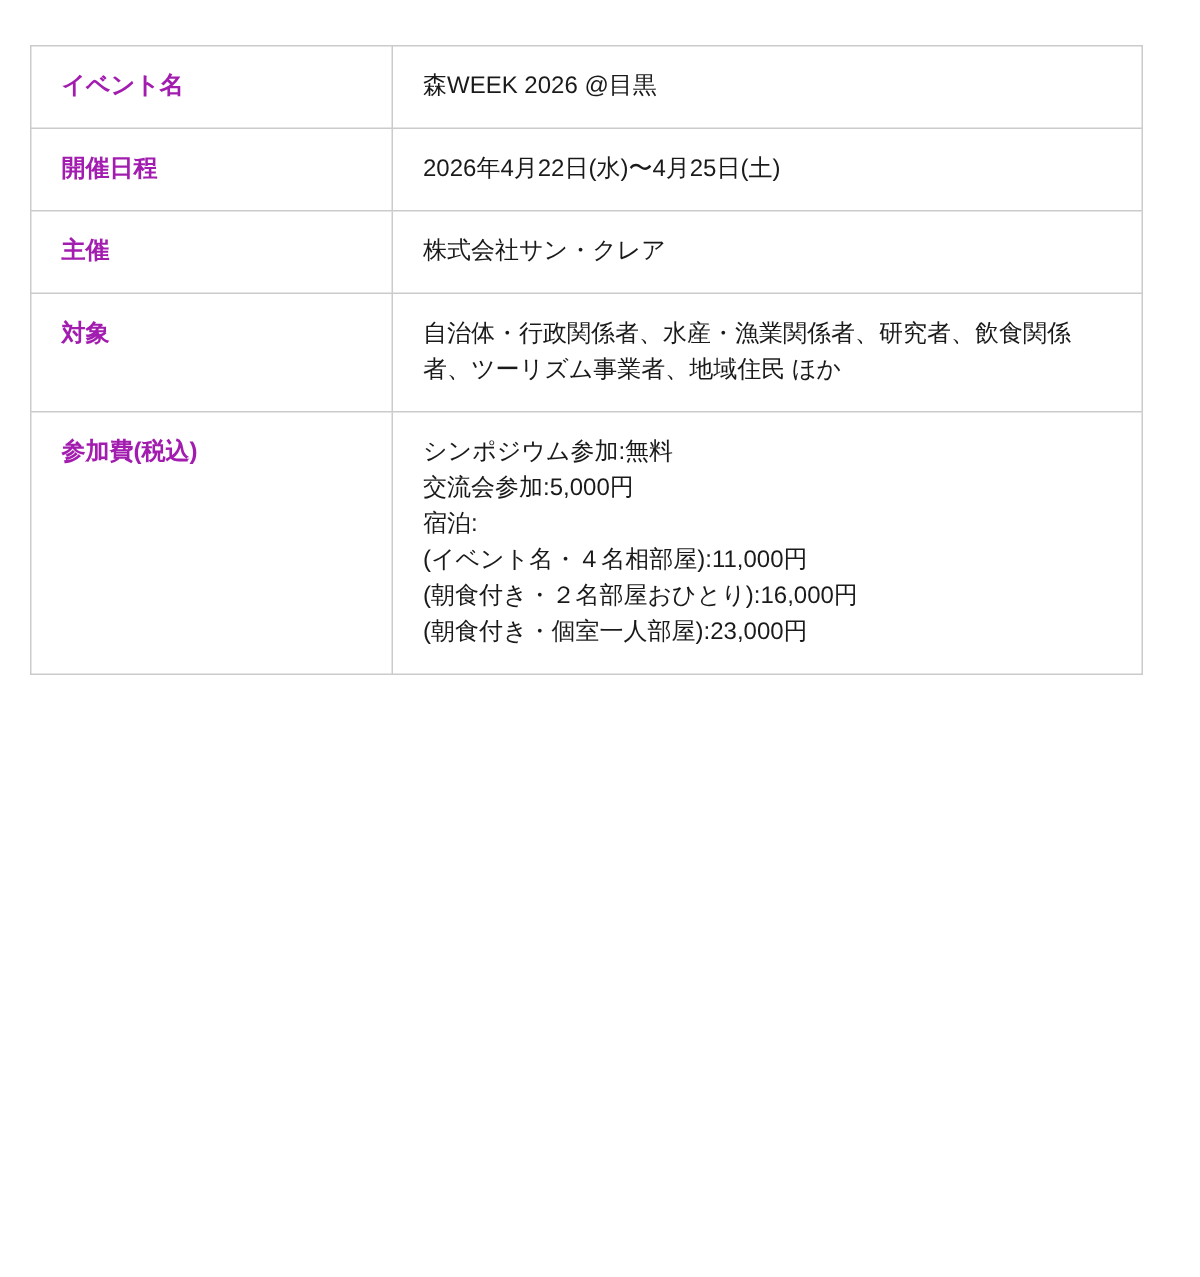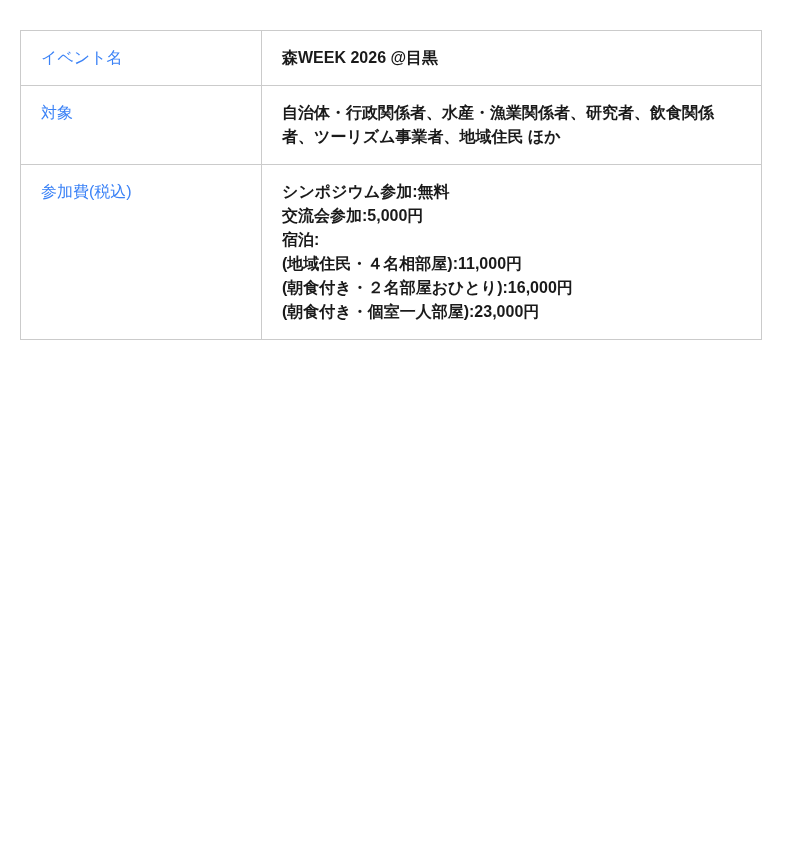--- a/index.html
+++ b/index.html
@@ -28,46 +28,54 @@
     border: 1px solid #cbcbcb;
     font-size: 16px;
     line-height: 24px;
     padding: 15px 20px;
     vertical-align: top;
     text-align: left;
     overflow-wrap: break-word;
   }
   table.spec-table th {
     width: 200px;
-    font-weight: 400;
-    color: #3b82f6;
+    font-weight: 700;
+    color: #a21caf;
   }
   table.spec-table td {
-    font-weight: 700;
+    font-weight: 400;
     white-space: pre-line; 
   }
 </style>
 </head>
 <body>
 
 <div class="spec-table-wrap">
   <table class="spec-table">
     <tbody>
       <tr>
         <th>イベント名</th>
         <td>森WEEK 2026 @目黒</td>
       </tr>
       <tr>
+        <th>開催日程</th>
+        <td>2026年4月22日(水)〜4月25日(土)</td>
+      </tr>
+      <tr>
+        <th>主催</th>
+        <td>株式会社サン・クレア</td>
+      </tr>
+      <tr>
         <th>対象</th>
         <td>自治体・行政関係者、水産・漁業関係者、研究者、飲食関係者、ツーリズム事業者、地域住民 ほか</td>
       </tr>
       <tr>
         <th>参加費(税込)</th>
         <td>シンポジウム参加:無料
 交流会参加:5,000円
 宿泊:
-(地域住民・４名相部屋):11,000円
+(イベント名・４名相部屋):11,000円
 (朝食付き・２名部屋おひとり):16,000円
 (朝食付き・個室一人部屋):23,000円</td>
       </tr>
     </tbody>
   </table>
 </div>
 
 </body></html>

